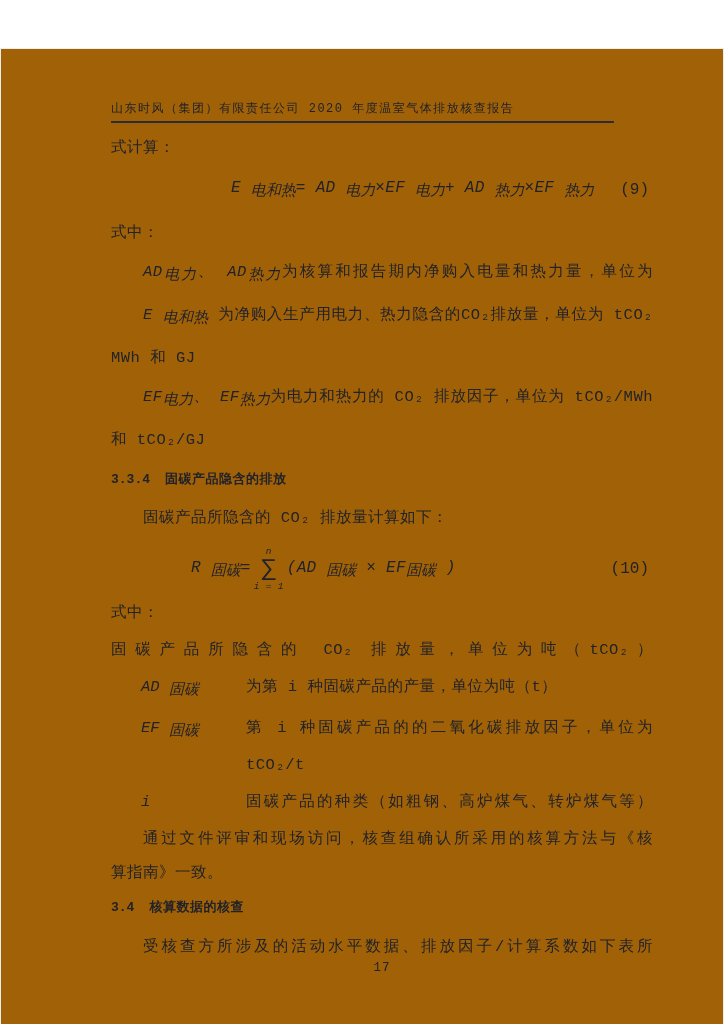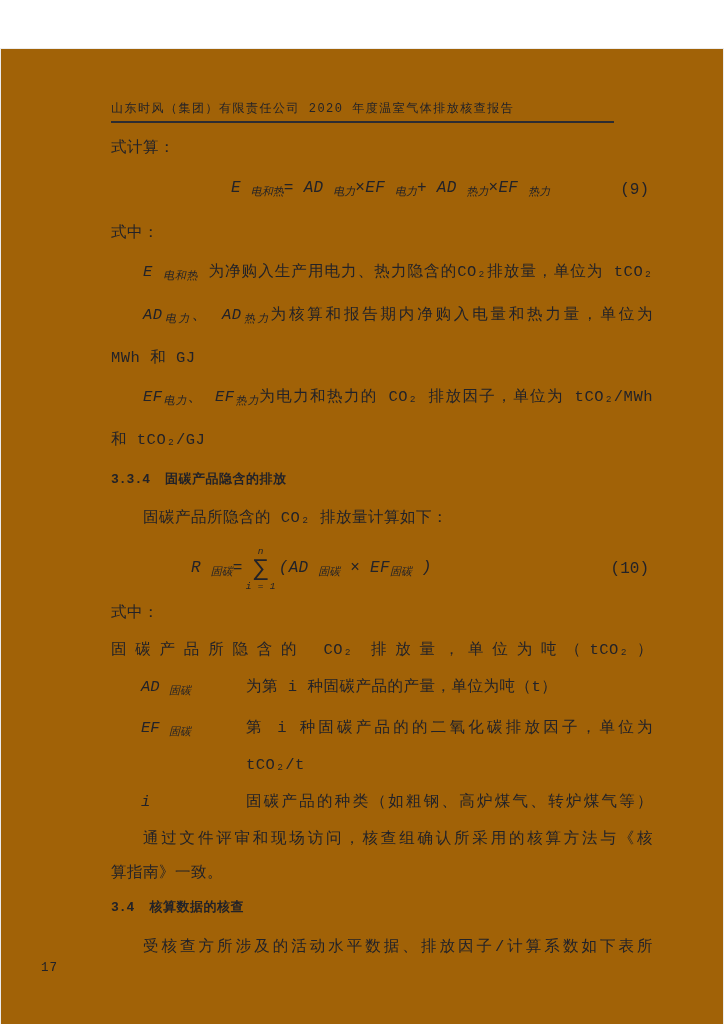--- a/index.html
+++ b/index.html
@@ -15,21 +15,21 @@
     margin:52px 0 0 110px; width:503px;
     font-size:12px; letter-spacing:1.5px; line-height:16px;
     border-bottom:2px solid #2c2c32; padding-bottom:4px;
     white-space:nowrap;
   }
   .content { padding:14px 70px 0 110px; font-size:15.5px; }
   .line { line-height:22px; margin-bottom:17px; letter-spacing:0.5px; }
   .jf { text-align:justify; text-align-last:justify; }
   .indent { text-indent:32px; }
   .seg-italic { font-style:italic; }
-  .seg-sub { font-size:11px; font-style:italic; vertical-align:-3px; letter-spacing:0; }
+  .seg-sub { font-size:15px; font-style:italic; vertical-align:-3px; letter-spacing:0; }
   .formula { position:relative; font-size:16px; letter-spacing:0.3px; }
   .formula-9 { margin:14px 0 18px; padding-left:120px; line-height:24px; }
   .formula-10 { margin:0 0 10px; padding-left:80px; margin-bottom:10px; }
   .formula .fnum {
     position:absolute; right:4px; top:50%; transform:translateY(-50%);
     font-style:normal; letter-spacing:0;
   }
   .formula-10 .f10-part { display:inline-block; vertical-align:middle; }
   .sum-stack {
     display:inline-flex; flex-direction:column; align-items:center;
@@ -39,44 +39,44 @@
   .sum-symbol { font-size:24px; line-height:24px; font-style:normal; }
   .heading { font-weight:bold; font-size:13px; line-height:23px; margin-bottom:16px; letter-spacing:0.5px; }
   .heading .h-num { margin-right:15px; letter-spacing:0; }
   .def-row { display:flex; margin-bottom:15px; line-height:22px; letter-spacing:0.5px; }
   .def-label { flex:none; width:135px; padding-left:30px; letter-spacing:0; }
   .def-desc { flex:1; }
   .def-desc .desc-line2 { margin-top:15px; text-align:right; text-align-last:left; }
   .mb12 { margin-bottom:12px; }
   .page-number {
     position:absolute; left:0; right:0; bottom:96px;
-    font-size:12.5px; letter-spacing:1px;padding-left:40px;
+    text-align:center; font-size:12.5px; letter-spacing:1px;padding-left:40px;
   }
 </style>
 </head>
 <body>
 
 <div class="page">
 
   <div class="doc-header">山东时风（集团）有限责任公司 2020 年度温室气体排放核查报告</div>
 
   <div class="content">
 
     <div class="line">式计算：</div>
 
     <div class="formula formula-9">
       <span><span class="seg-italic">E </span><span class="seg-sub">电和热</span><span>= </span><span class="seg-italic">AD </span><span class="seg-sub">电力</span><span>×</span><span class="seg-italic">EF </span><span class="seg-sub">电力</span><span>+ </span><span class="seg-italic">AD </span><span class="seg-sub">热力</span><span>×</span><span class="seg-italic">EF </span><span class="seg-sub">热力</span></span>
       <span class="fnum">(9)</span>
     </div>
 
     <div class="line">式中：</div>
 
+    <div class="line jf indent"><span class="seg-italic">AD</span><span class="seg-sub">电力</span><span>、 </span><span class="seg-italic">AD</span><span class="seg-sub">热力</span><span>为核算和报告期内净购入电量和热力量，单位为</span></div>
+
     <div class="line jf indent"><span class="seg-italic">E </span><span class="seg-sub">电和热</span><span> 为净购入生产用电力、热力隐含的CO₂排放量，单位为 tCO₂</span></div>
-
-    <div class="line jf indent"><span class="seg-italic">AD</span><span class="seg-sub">电力</span><span>、 </span><span class="seg-italic">AD</span><span class="seg-sub">热力</span><span>为核算和报告期内净购入电量和热力量，单位为</span></div>
 
     <div class="line">MWh 和 GJ</div>
 
     <div class="line jf indent"><span class="seg-italic">EF</span><span class="seg-sub">电力</span><span>、 </span><span class="seg-italic">EF</span><span class="seg-sub">热力</span><span>为电力和热力的 CO₂ 排放因子，单位为 tCO₂/MWh</span></div>
 
     <div class="line">和 tCO₂/GJ</div>
 
     <div class="heading">
       <span class="h-num">3.3.4</span><span>固碳产品隐含的排放</span>
     </div>

